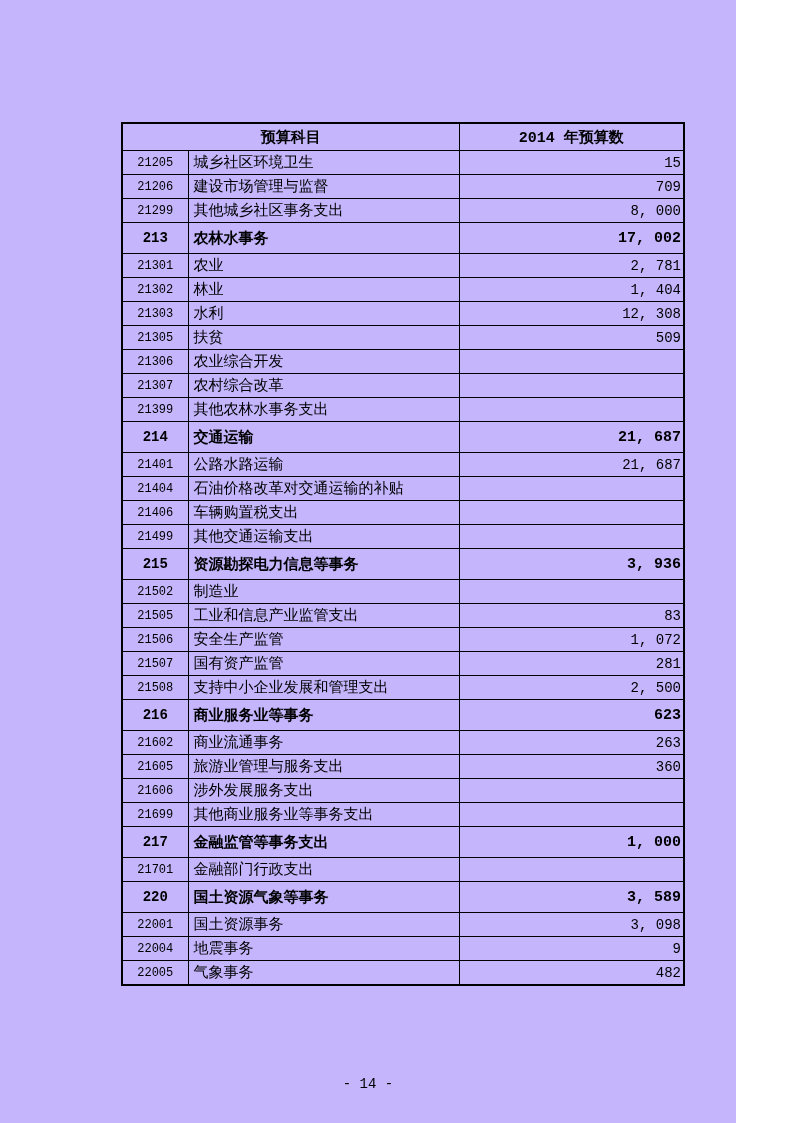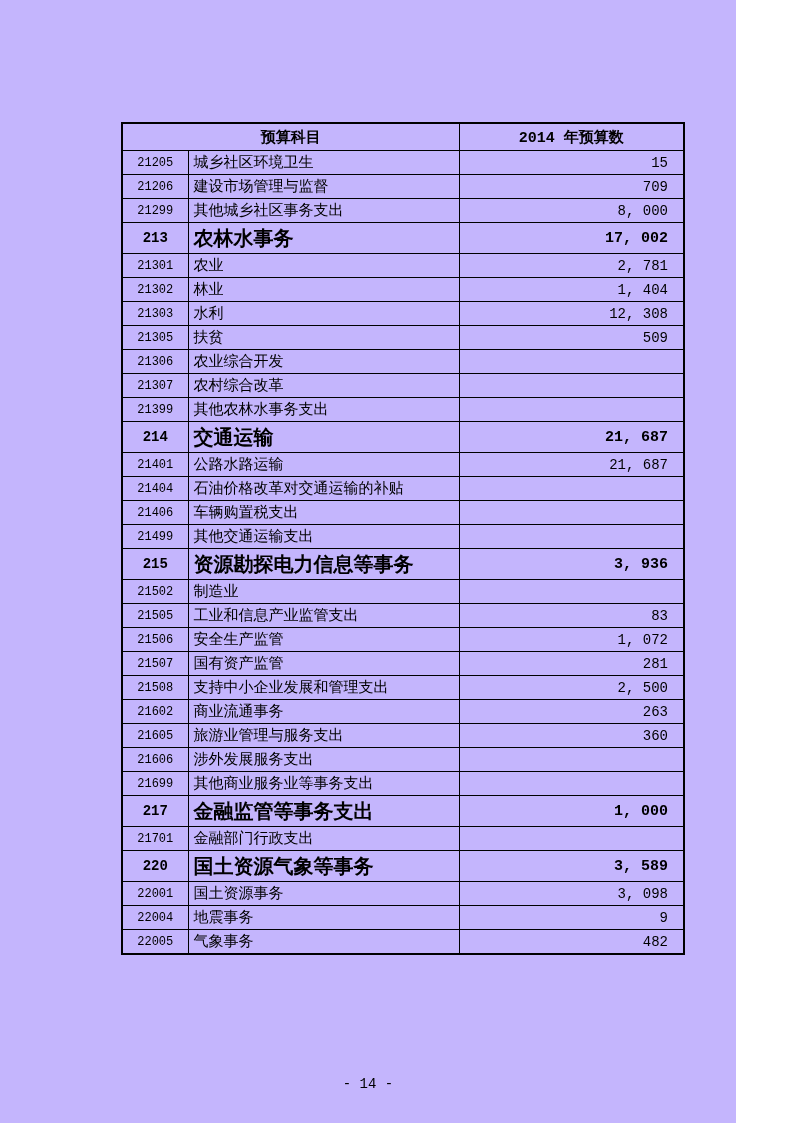--- a/index.html
+++ b/index.html
@@ -37,22 +37,22 @@
     height: 26px;
     font-size: 15px;
     font-weight: bold;
     text-align: center;
   }
   .item-row td { height: 23px; font-size: 14px; }
   .section-row td { height: 30px; font-size: 15px; font-weight: bold; }
   td.code { text-align: center; font-size: 12px; }
   .section-row td.code { font-size: 14px; font-weight: bold; }
   td.name { text-align: left; padding-left: 5px; font-size: 15px; }
-  .section-row td.name { font-size: 20px; margin-left: 22px; }
-  td.value { text-align: right; padding-right: 15px; font-size: 14px; }
+  .section-row td.name { font-size: 15px; margin-left: 22px; }
+  td.value { text-align: right; padding-right: 2px; font-size: 14px; }
   .section-row td.value { font-size: 15px; }
   .page-number {
     position: absolute;
     top: 1076px;
     left: 0;
     width: 100%;
     text-align: center;
     font-size: 14px;
     color: #000000;
   }
@@ -178,20 +178,25 @@
         <tr class="item-row">
           <td class="code">21507</td>
           <td class="name">国有资产监管</td>
           <td class="value">281</td>
         </tr>
         <tr class="item-row">
           <td class="code">21508</td>
           <td class="name">支持中小企业发展和管理支出</td>
           <td class="value">2, 500</td>
         </tr>
+        <tr class="section-row">
+          <td class="code">216</td>
+          <td class="name">商业服务业等事务</td>
+          <td class="value">623</td>
+        </tr>
         <tr class="item-row">
           <td class="code">21602</td>
           <td class="name">商业流通事务</td>
           <td class="value">263</td>
         </tr>
         <tr class="item-row">
           <td class="code">21605</td>
           <td class="name">旅游业管理与服务支出</td>
           <td class="value">360</td>
         </tr>

